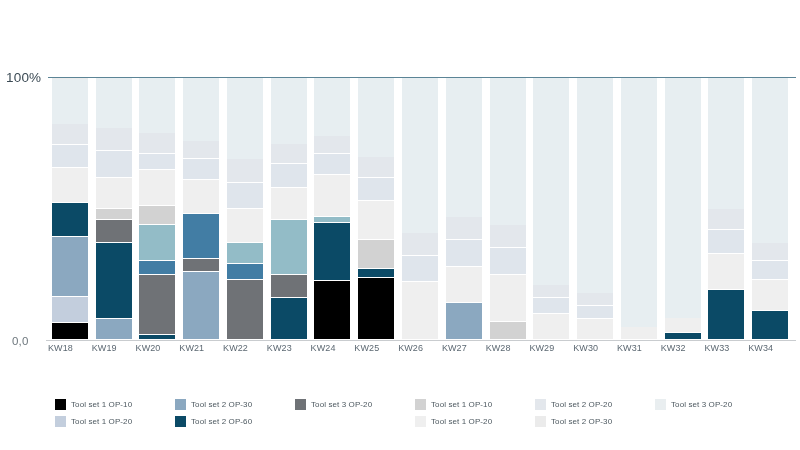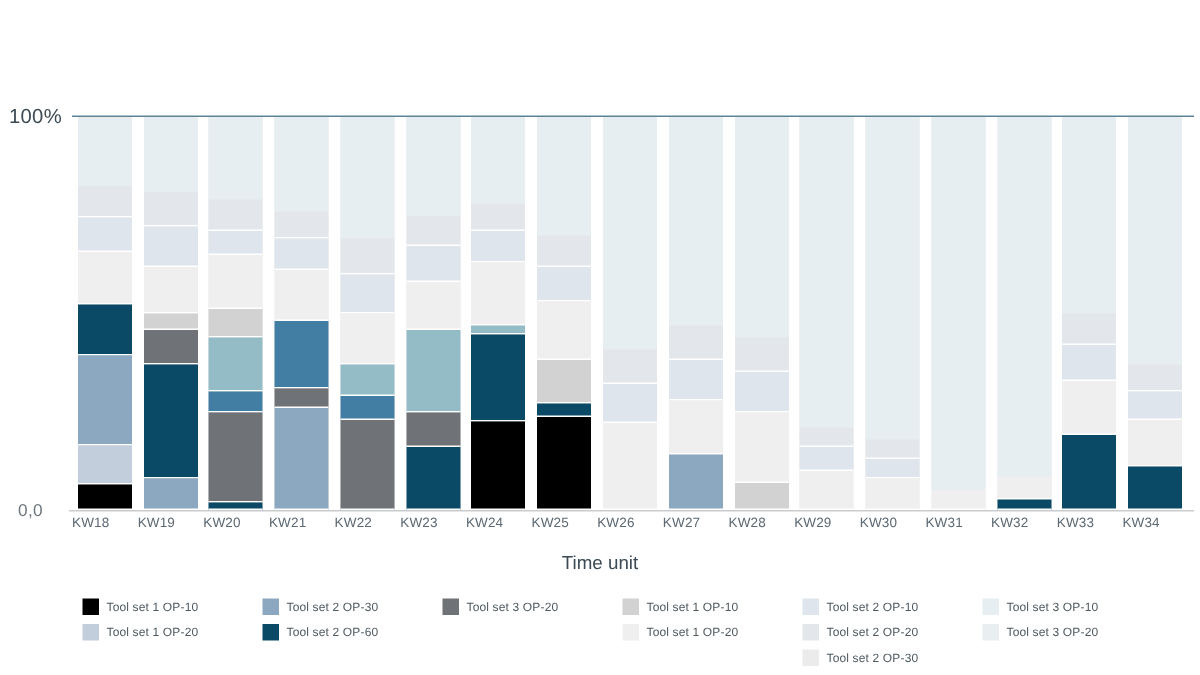--- a/index.html
+++ b/index.html
@@ -340,21 +340,20 @@
       <span>KW27</span>
       <span>KW28</span>
       <span>KW29</span>
       <span>KW30</span>
       <span>KW31</span>
       <span>KW32</span>
       <span>KW33</span>
       <span>KW34</span>
     </div>
 
-  <div class="xaxis-title">Time unit</div>
 
   <div id="legend">
       <div class="legend-col">
         <div class="legend-item">
           <span class="swatch" style="background: rgb(0, 0, 0);"></span>
           <span class="legend-label">Tool set 1 OP-10</span>
         </div>
         <div class="legend-item">
           <span class="swatch" style="background: rgb(195, 206, 221);"></span>
           <span class="legend-label">Tool set 1 OP-20</span>
@@ -381,37 +380,29 @@
           <span class="swatch" style="background: rgb(210, 210, 210);"></span>
           <span class="legend-label">Tool set 1 OP-10</span>
         </div>
         <div class="legend-item">
           <span class="swatch" style="background: rgb(239, 239, 239);"></span>
           <span class="legend-label">Tool set 1 OP-20</span>
         </div>
       </div>
       <div class="legend-col">
         <div class="legend-item">
-          <span class="swatch" style="background: rgb(223, 229, 236);"></span>
-          <span class="legend-label">Tool set 2 OP-10</span>
-        </div>
-        <div class="legend-item">
           <span class="swatch" style="background: rgb(227, 231, 236);"></span>
           <span class="legend-label">Tool set 2 OP-20</span>
         </div>
         <div class="legend-item">
           <span class="swatch" style="background: rgb(235, 235, 235);"></span>
           <span class="legend-label">Tool set 2 OP-30</span>
         </div>
       </div>
       <div class="legend-col">
         <div class="legend-item">
-          <span class="swatch" style="background: rgb(231, 238, 241);"></span>
-          <span class="legend-label">Tool set 3 OP-10</span>
-        </div>
-        <div class="legend-item">
           <span class="swatch" style="background: rgb(233, 238, 240);"></span>
           <span class="legend-label">Tool set 3 OP-20</span>
         </div>
       </div>
     </div>
 
 </div>
 
 </body></html>

